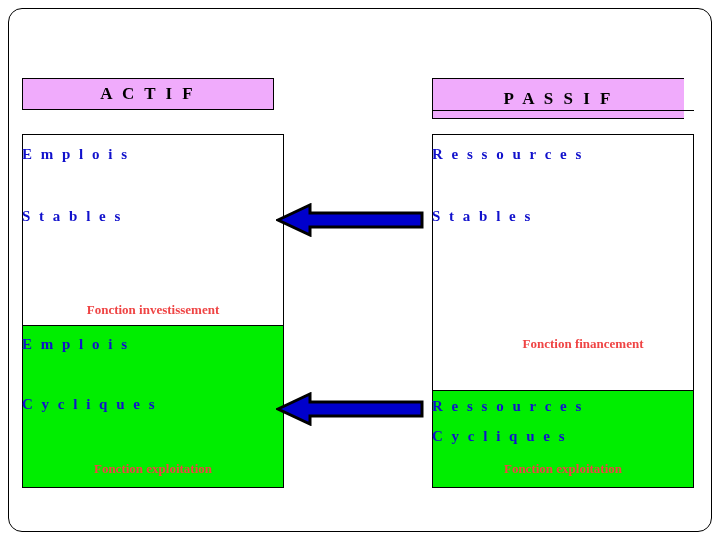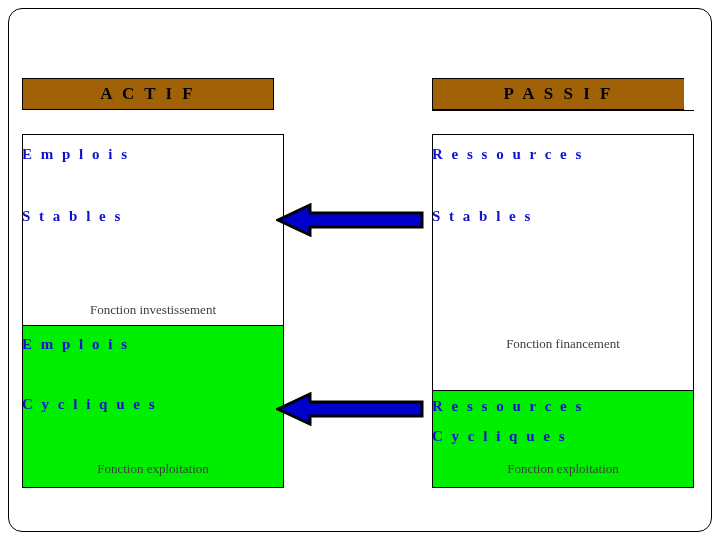--- a/index.html
+++ b/index.html
@@ -29,21 +29,21 @@
     border: 1px solid #000000;
     border-radius: 14px;
     background: #ffffff;
   }
 
   
   .header-box {
     position: absolute;
     box-sizing: border-box;
     border: 1px solid #000000;
-    background: #a16207;
+    background: #f0abfc;
     display: flex;
     align-items: center;
     justify-content: center;
   }
   .header-text {
     font-family: "Liberation Serif", serif;
     font-weight: bold;
     font-size: 17px;
     letter-spacing: 3px;
     color: #000000;
@@ -78,23 +78,23 @@
     font-weight: bold;
     font-size: 15px;
     letter-spacing: 2.5px;
     color: #1111cc;
     white-space: nowrap;
     text-align: left;
   }
   .label-red {
     position: absolute;
     font-family: "Liberation Serif", serif;
-    font-weight: normal;
+    font-weight: bold;
     font-size: 13px;
-    color: #404040;
+    color: #ef4444;
     white-space: nowrap;
     text-align: center;
   }
 
   
   .arrow-wrap {
     position: absolute;
   }
   .arrow-svg {
     display: block;
@@ -103,42 +103,42 @@
 </head>
 <body>
 
 <div class="slide">
   <div class="slide-frame"></div>
 
   <div class="header-box" style="left:22px; top:78px; width:252px; height:32px;">
     <span class="header-text">A C T I F</span>
   </div>
 
-  <div class="header-box" style="left:432px; top:78px; width:252px; height:32px; border-right:none;">
+  <div class="header-box" style="left:432px; top:78px; width:252px; height:41px; border-right:none;">
     <span class="header-text">P A S S I F</span>
   </div>
   <div class="header-rule" style="left:432px; top:110px; width:262px;"></div>
 
   <div class="col-box" style="left:22px; top:134px; width:262px; height:354px;"></div>
 
   <div class="label-blue" style="left:22px; top:146px; width:262px;">E m p l o i s</div>
   <div class="label-blue" style="left:22px; top:208px; width:262px;">S t a b l e s</div>
   <div class="label-red" style="left:22px; top:302px; width:262px;">Fonction investissement</div>
 
   <div class="green-fill" style="left:22px; top:325px; width:262px; height:163px;"></div>
 
   <div class="label-blue" style="left:22px; top:336px; width:262px;">E m p l o i s</div>
   <div class="label-blue" style="left:22px; top:396px; width:262px;">C y c l i q u e s</div>
   <div class="label-red" style="left:22px; top:461px; width:262px;">Fonction exploitation</div>
 
   <div class="col-box" style="left:432px; top:134px; width:262px; height:354px;"></div>
 
   <div class="label-blue" style="left:432px; top:146px; width:262px;">R e s s o u r c e s</div>
   <div class="label-blue" style="left:432px; top:208px; width:262px;">S t a b l e s</div>
-  <div class="label-red" style="left:432px; top:336px; width:262px;">Fonction financement</div>
+  <div class="label-red" style="left:432px; top:336px; width:262px;padding-left:20px;">Fonction financement</div>
 
   <div class="green-fill" style="left:432px; top:390px; width:262px; height:98px;"></div>
 
   <div class="label-blue" style="left:432px; top:398px; width:262px;">R e s s o u r c e s</div>
   <div class="label-blue" style="left:432px; top:428px; width:262px;">C y c l i q u e s</div>
   <div class="label-red" style="left:432px; top:461px; width:262px;">Fonction exploitation</div>
 
   <div class="arrow-wrap" style="left:276px; top:203px;">
     <svg class="arrow-svg" width="148" height="34" viewBox="0 0 148 34">
       <polygon points="2,17 34,2 34,10 146,10 146,24 34,24 34,32" fill="#0000cc" stroke="#000000" stroke-width="3" stroke-linejoin="miter"></polygon>

